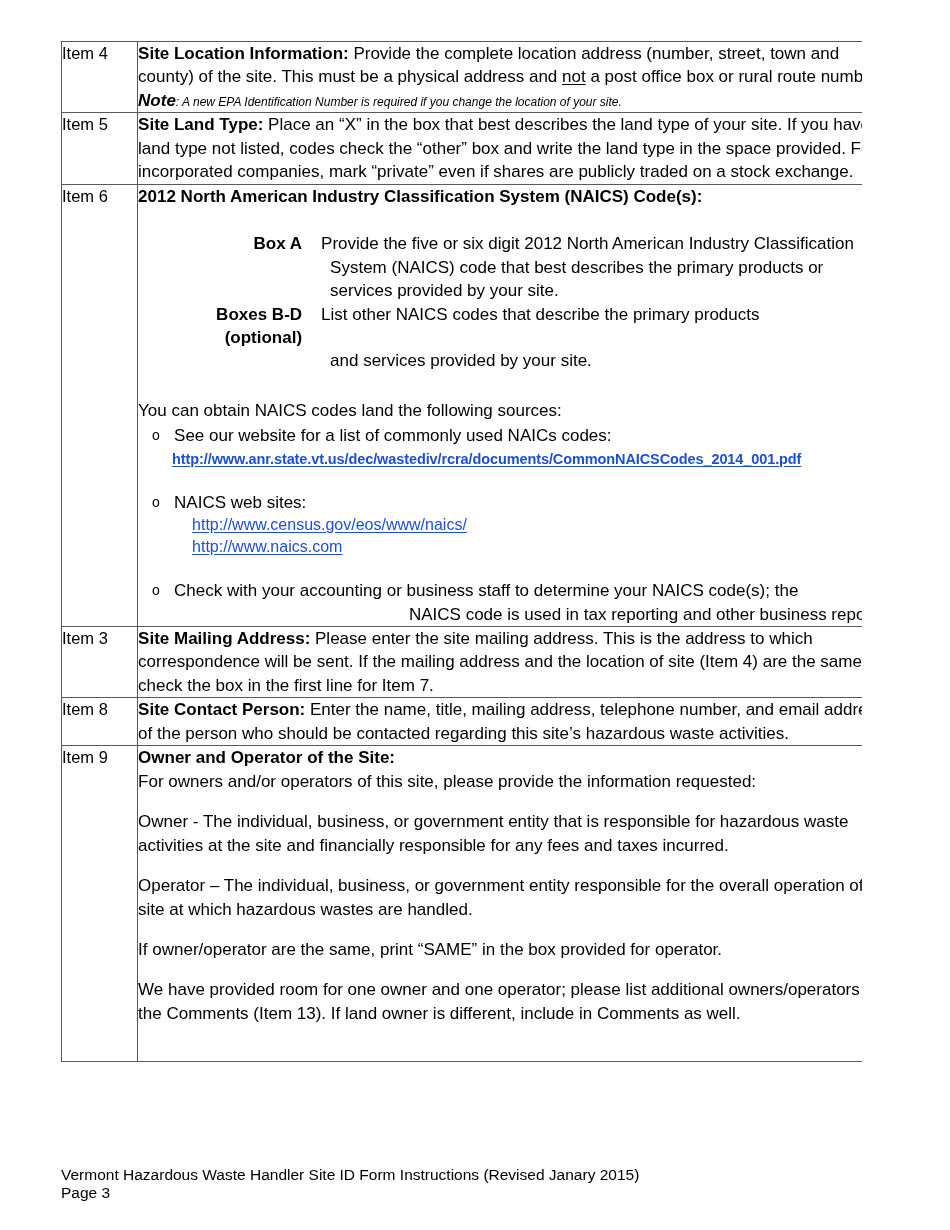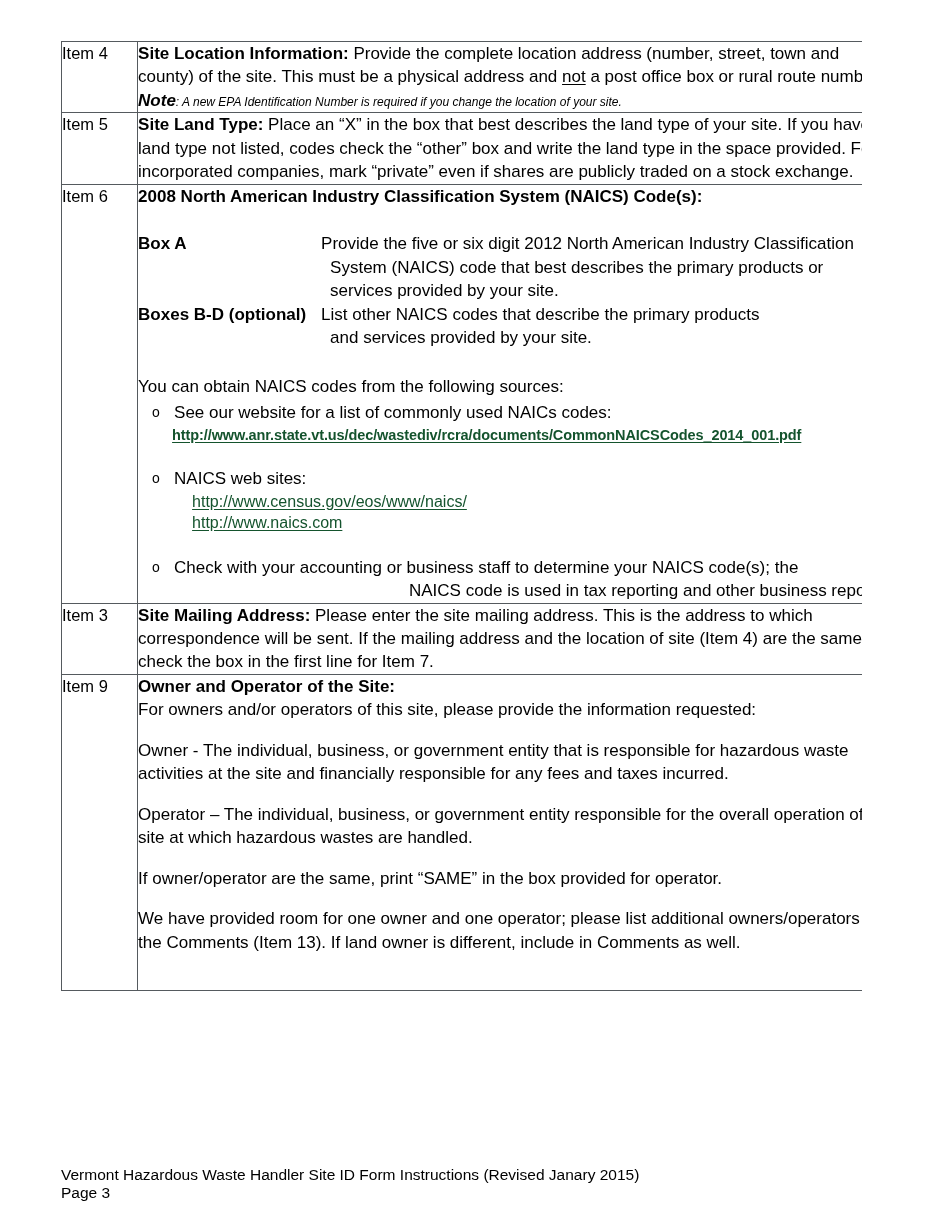--- a/index.html
+++ b/index.html
@@ -80,23 +80,23 @@
     margin: 24px 0 0 0;
   }
   .box-line {
     display: flex;
     align-items: flex-start;
     margin: 0;
   }
   .box-tag {
     flex: 0 0 auto;
     width: 183px;
-    text-align: left;
-    font-weight: bold;
-    padding-right: 9px;
+    text-align: right;
+    font-weight: bold;
+    padding-right: 19px;
     box-sizing: border-box;
   }
   .box-text {
     flex: 1 1 auto;
   }
   .box-cont {
     margin-left: 192px;
   }
 
   
@@ -114,21 +114,21 @@
     box-sizing: border-box;
     font-size: 14px;
     line-height: 1.62;
     color: #000;
   }
   .bullet-body { flex: 1 1 auto; }
   .bullet-cont { margin-left: 50px; text-align: right; }
 
   
   a.link {
-    color: #14532d;
+    color: #1d4ed8;
     text-decoration: underline;
     text-underline-offset: 2px;
   }
   .link-primary {
     display: block;
     font-weight: bold;
     font-size: 14.5px;
     margin-top: 1px;
     margin-left: 34px;
     letter-spacing: -0.1px;
@@ -179,38 +179,38 @@
         <td class="item-label">Item 5</td>
         <td class="item-body">
           <p class="para"><span class="hd">Site Land Type:</span><span>  Place an “X” in the box that best describes the land type of your site.  If you have a land type not listed, codes check the “other” box and write the land type in the space provided. For incorporated companies, mark “private” even if shares are publicly traded on a stock exchange.</span></p>
         </td>
       </tr>
 
       <tr>
         <td class="item-label">Item 6</td>
         <td class="item-body">
 
-          <p class="para"><span class="hd">2008 North American Industry Classification System (NAICS) Code(s):</span></p>
+          <p class="para"><span class="hd">2012 North American Industry Classification System (NAICS) Code(s):</span></p>
 
           <div class="box-block">
             <div class="box-line">
               <span class="box-tag">Box A</span>
               <span class="box-text">Provide the five or six digit 2012 North American Industry Classification</span>
             </div>
             <div class="box-cont">System (NAICS) code that best describes the primary products or</div>
             <div class="box-cont">services provided by your site.</div>
 
             <div class="box-line">
               <span class="box-tag">Boxes B-D (optional)</span>
               <span class="box-text">List other NAICS codes that describe the primary products</span>
             </div>
             <div class="box-cont">and services provided by your site.</div>
           </div>
 
-          <p class="sources-intro">You can obtain NAICS codes from the following sources:</p>
+          <p class="sources-intro">You can obtain NAICS codes land the following sources:</p>
 
           <div class="bullet">
             <span class="bullet-mark">o</span>
             <span class="bullet-body">See our website for a list of commonly used NAICs codes:</span>
           </div>
           <a class="link link-primary" href="#">http://www.anr.state.vt.us/dec/wastediv/rcra/documents/CommonNAICSCodes_2014_001.pdf</a>
 
           <div class="bullet spaced">
             <span class="bullet-mark">o</span>
             <span class="bullet-body">NAICS web sites:</span>
@@ -227,20 +227,26 @@
         </td>
       </tr>
 
       <tr>
         <td class="item-label">Item 3</td>
         <td class="item-body">
           <p class="para"><span class="hd">Site Mailing Address:</span><span>  Please enter the site mailing address.  This is the address to which correspondence will be sent.  If the mailing address and the location of site (Item 4) are the same, check the box in the first line for Item 7.</span></p>
         </td>
       </tr>
 
+      <tr>
+        <td class="item-label">Item 8</td>
+        <td class="item-body">
+          <p class="para"><span class="hd">Site Contact Person:</span><span>  Enter the name, title, mailing address, telephone number, and email address of the person who should be contacted regarding this site’s hazardous waste activities.</span></p>
+        </td>
+      </tr>
 
       <tr>
         <td class="item-label">Item 9</td>
         <td class="item-body" style="padding-bottom:36px;">
           <p class="para"><span class="hd">Owner and Operator of the Site:</span></p>
           <p class="para">For owners and/or operators of this site, please provide the information requested:</p>
           <p class="gap">Owner - The individual, business, or government entity that is responsible for hazardous waste activities at the site and financially responsible for any fees and taxes incurred.</p>
           <p class="gap">Operator – The individual, business, or government entity responsible for the overall operation of a site at which hazardous wastes are handled.</p>
           <p class="gap">If owner/operator are the same, print “SAME” in the box provided for operator.</p>
           <p class="gap">We have provided room for one owner and one operator; please list additional owners/operators in the Comments (Item 13). If land owner is different, include in Comments as well.</p>

